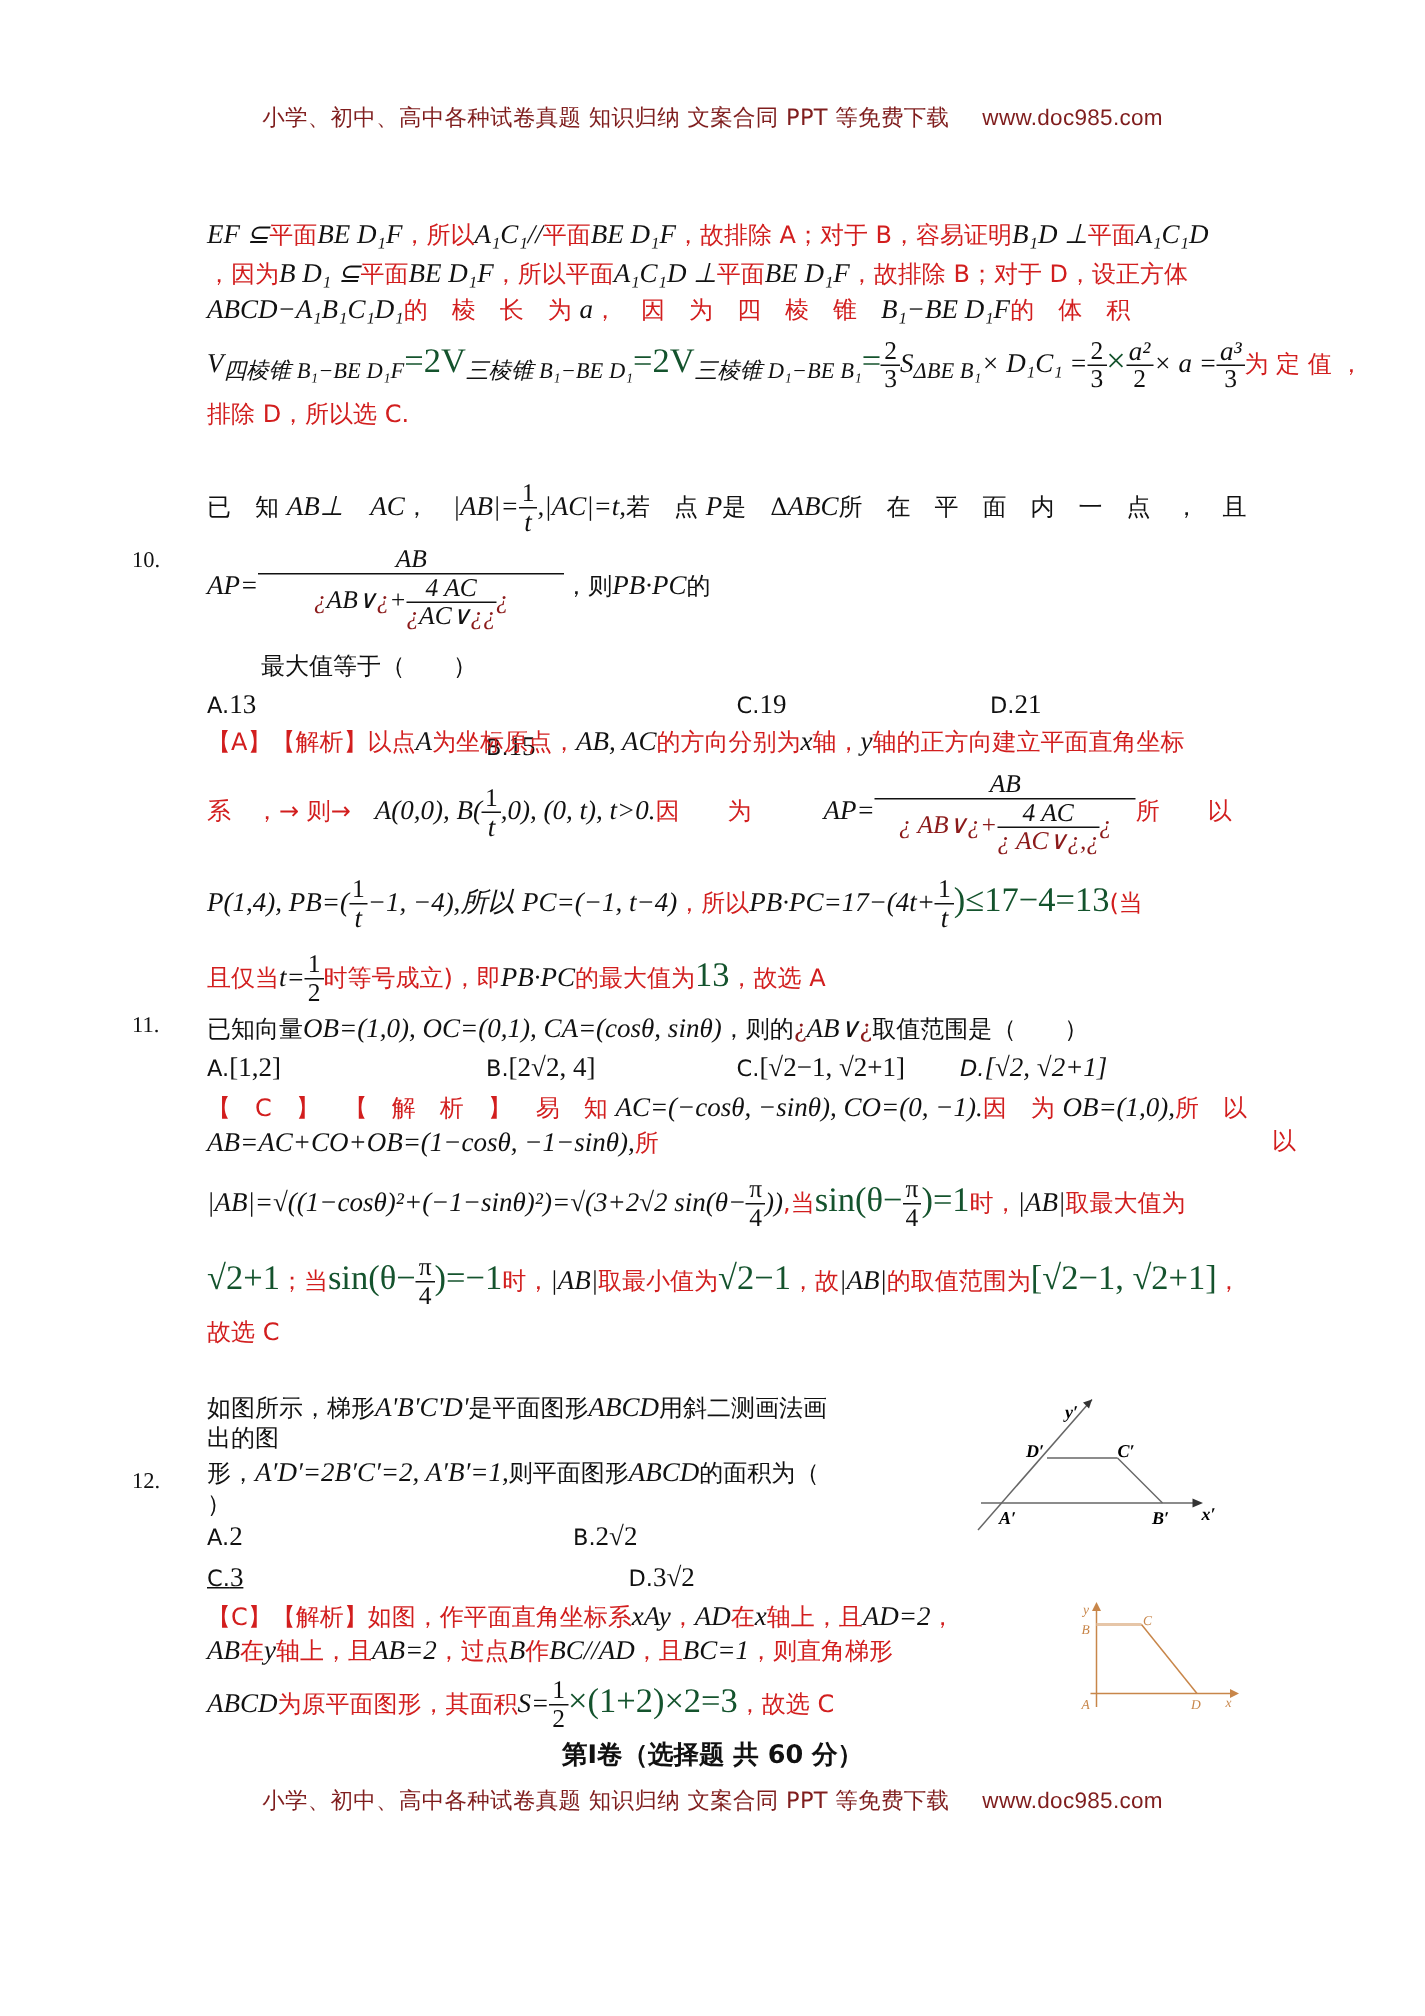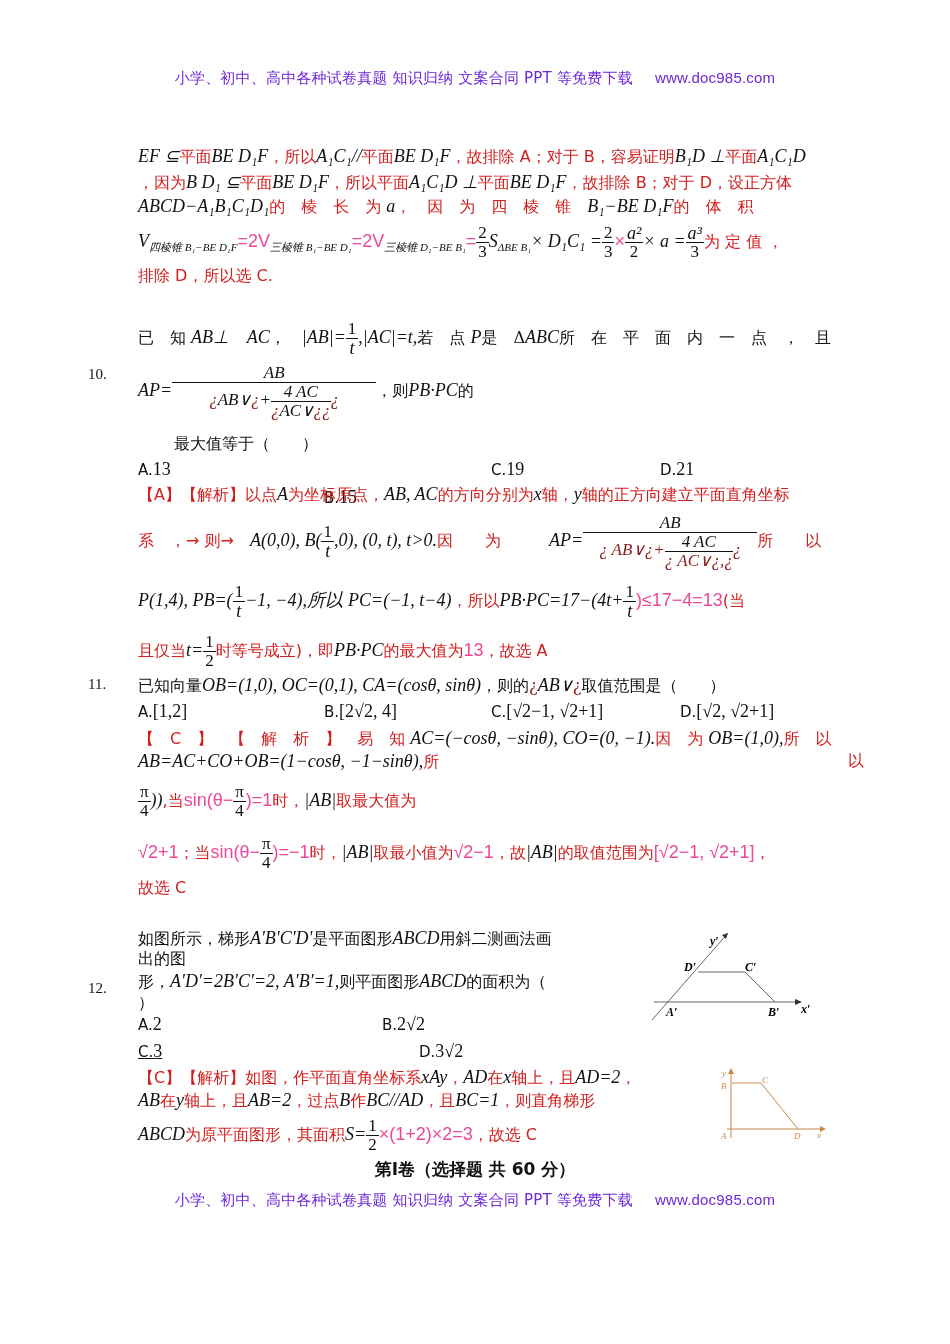--- a/index.html
+++ b/index.html
@@ -1,25 +1,25 @@
 <!DOCTYPE html>
 <html><head>
 <meta charset="utf-8">
 <style>
   html, body { margin:0; padding:0; background:#fff; }
   body { width:950px; height:1344px; position:relative; overflow:hidden;
          font-family:"DejaVu Serif", serif; color:#111; }
   .hdr { position:absolute; left:0; width:950px; text-align:center; font-size:15px;
-         font-family:"DejaVu Sans", sans-serif; color:#6d28d9; letter-spacing:0.2px; }
+         font-family:"DejaVu Sans", sans-serif; color:#7f1d1d; letter-spacing:0.2px; }
   .hdr .url { margin-left:22px; font-family:"Liberation Sans", sans-serif; }
   .line { position:absolute; left:138px; font-size:16px; white-space:nowrap; line-height:22px; }
   .red { color:#d21e1e; font-family:"DejaVu Sans", sans-serif; }
   .m { font-family:"Liberation Serif", serif; font-style:italic; font-size:18px; color:#111; }
-  .mn { font-family:Liberation Sans, sans-serif; font-size:18px; color:#ec4899; }
-  .sub { font-size:11px; vertical-align:-4px; }
+  .mn { font-family:Liberation Serif, serif; font-size:23px; color:#14532d; }
+  .sub { font-size:15px; vertical-align:-4px; }
   .frac { display:inline-block; vertical-align:middle; text-align:center; font-family:"Liberation Serif", serif; font-size:17px; }
   .frac > span { display:block; line-height:18px; }
   .frac > span.num { border-bottom:1px solid #111; padding:0 2px; }
   .qnum { position:absolute; left:88px; font-size:15px; font-family:"Liberation Serif", serif; }
   .opt { position:absolute; font-size:15px; font-family:"DejaVu Sans", sans-serif; }
   .opt .v { font-family:"Liberation Serif", serif; font-size:18px; }
   .junk { color:#8b1a1a; }
   .sec-title { position:absolute; left:0; width:950px; text-align:center; top:1158px;
                font-weight:bold; font-size:17px; font-family:"DejaVu Sans", sans-serif; }
   .fig { position:absolute; }
@@ -78,30 +78,30 @@
 </div>
 
 <div>
   <div class="qnum" style="top:676px;">11.</div>
   <div class="line" style="top:674px;">
     <span>已知向量</span><span class="m">OB=(1,0), OC=(0,1), CA=(cosθ, sinθ)</span><span>，则的</span><span class="junk">¿</span><span class="m">AB∨</span><span class="junk">¿</span><span>取值范围是（　　）</span>
   </div>
   <div class="opt" style="top:701px; left:138px;"><span>A.</span><span class="v">[1,2]</span></div>
   <div class="opt" style="top:701px; left:324px;"><span>B.</span><span class="v">[2√2, 4]</span></div>
   <div class="opt" style="top:701px; left:491px;"><span>C.</span><span class="v">[√2−1, √2+1]</span></div>
-  <div class="opt" style="top:701px; left:680px;"><span>D.</span><span class="v">[√2, √2+1]</span></div>
+  <div class="opt" style="top:701px; left:640px;font-style:italic;"><span>D.</span><span class="v">[√2, √2+1]</span></div>
 
   <div class="line" style="top:727px;">
     <span class="red">【　C　】　【　解　析　】　易　知</span> <span class="m">AC=(−cosθ, −sinθ), CO=(0, −1).</span><span class="red">因　为</span> <span class="m">OB=(1,0),</span><span class="red">所　以</span>
   </div>
   <div class="line" style="top:750px; width:726px;">
     <span class="m">AB=AC+CO+OB=(1−cosθ, −1−sinθ),</span><span class="red">所</span><span class="red" style="position:absolute; right:0;">以</span>
   </div>
   <div class="line" style="top:776px; line-height:48px;">
-    <span class="frac"><span class="num">π</span><span>4</span></span><span class="m">))</span><span class="red">,当</span><span class="mn">sin(θ−</span><span class="frac"><span class="num">π</span><span>4</span></span><span class="mn">)=1</span><span class="red">时，</span><span class="m">|AB|</span><span class="red">取最大值为</span>
+    <span class="m">|AB|=√((1−cosθ)²+(−1−sinθ)²)=√(3+2√2 sin(θ−</span><span class="frac"><span class="num">π</span><span>4</span></span><span class="m">))</span><span class="red">,当</span><span class="mn">sin(θ−</span><span class="frac"><span class="num">π</span><span>4</span></span><span class="mn">)=1</span><span class="red">时，</span><span class="m">|AB|</span><span class="red">取最大值为</span>
   </div>
   <div class="line" style="top:830px; line-height:44px;">
     <span class="mn">√2+1</span><span class="red">；当</span><span class="mn">sin(θ−</span><span class="frac"><span class="num">π</span><span>4</span></span><span class="mn">)=−1</span><span class="red">时，</span><span class="m">|AB|</span><span class="red">取最小值为</span><span class="mn">√2−1</span><span class="red">，故</span><span class="m">|AB|</span><span class="red">的取值范围为</span><span class="mn">[√2−1, √2+1]</span><span class="red">，</span>
   </div>
   <div class="line" style="top:877px;">
     <span class="red">故选 C</span>
   </div>
 </div>
 
 <div>

